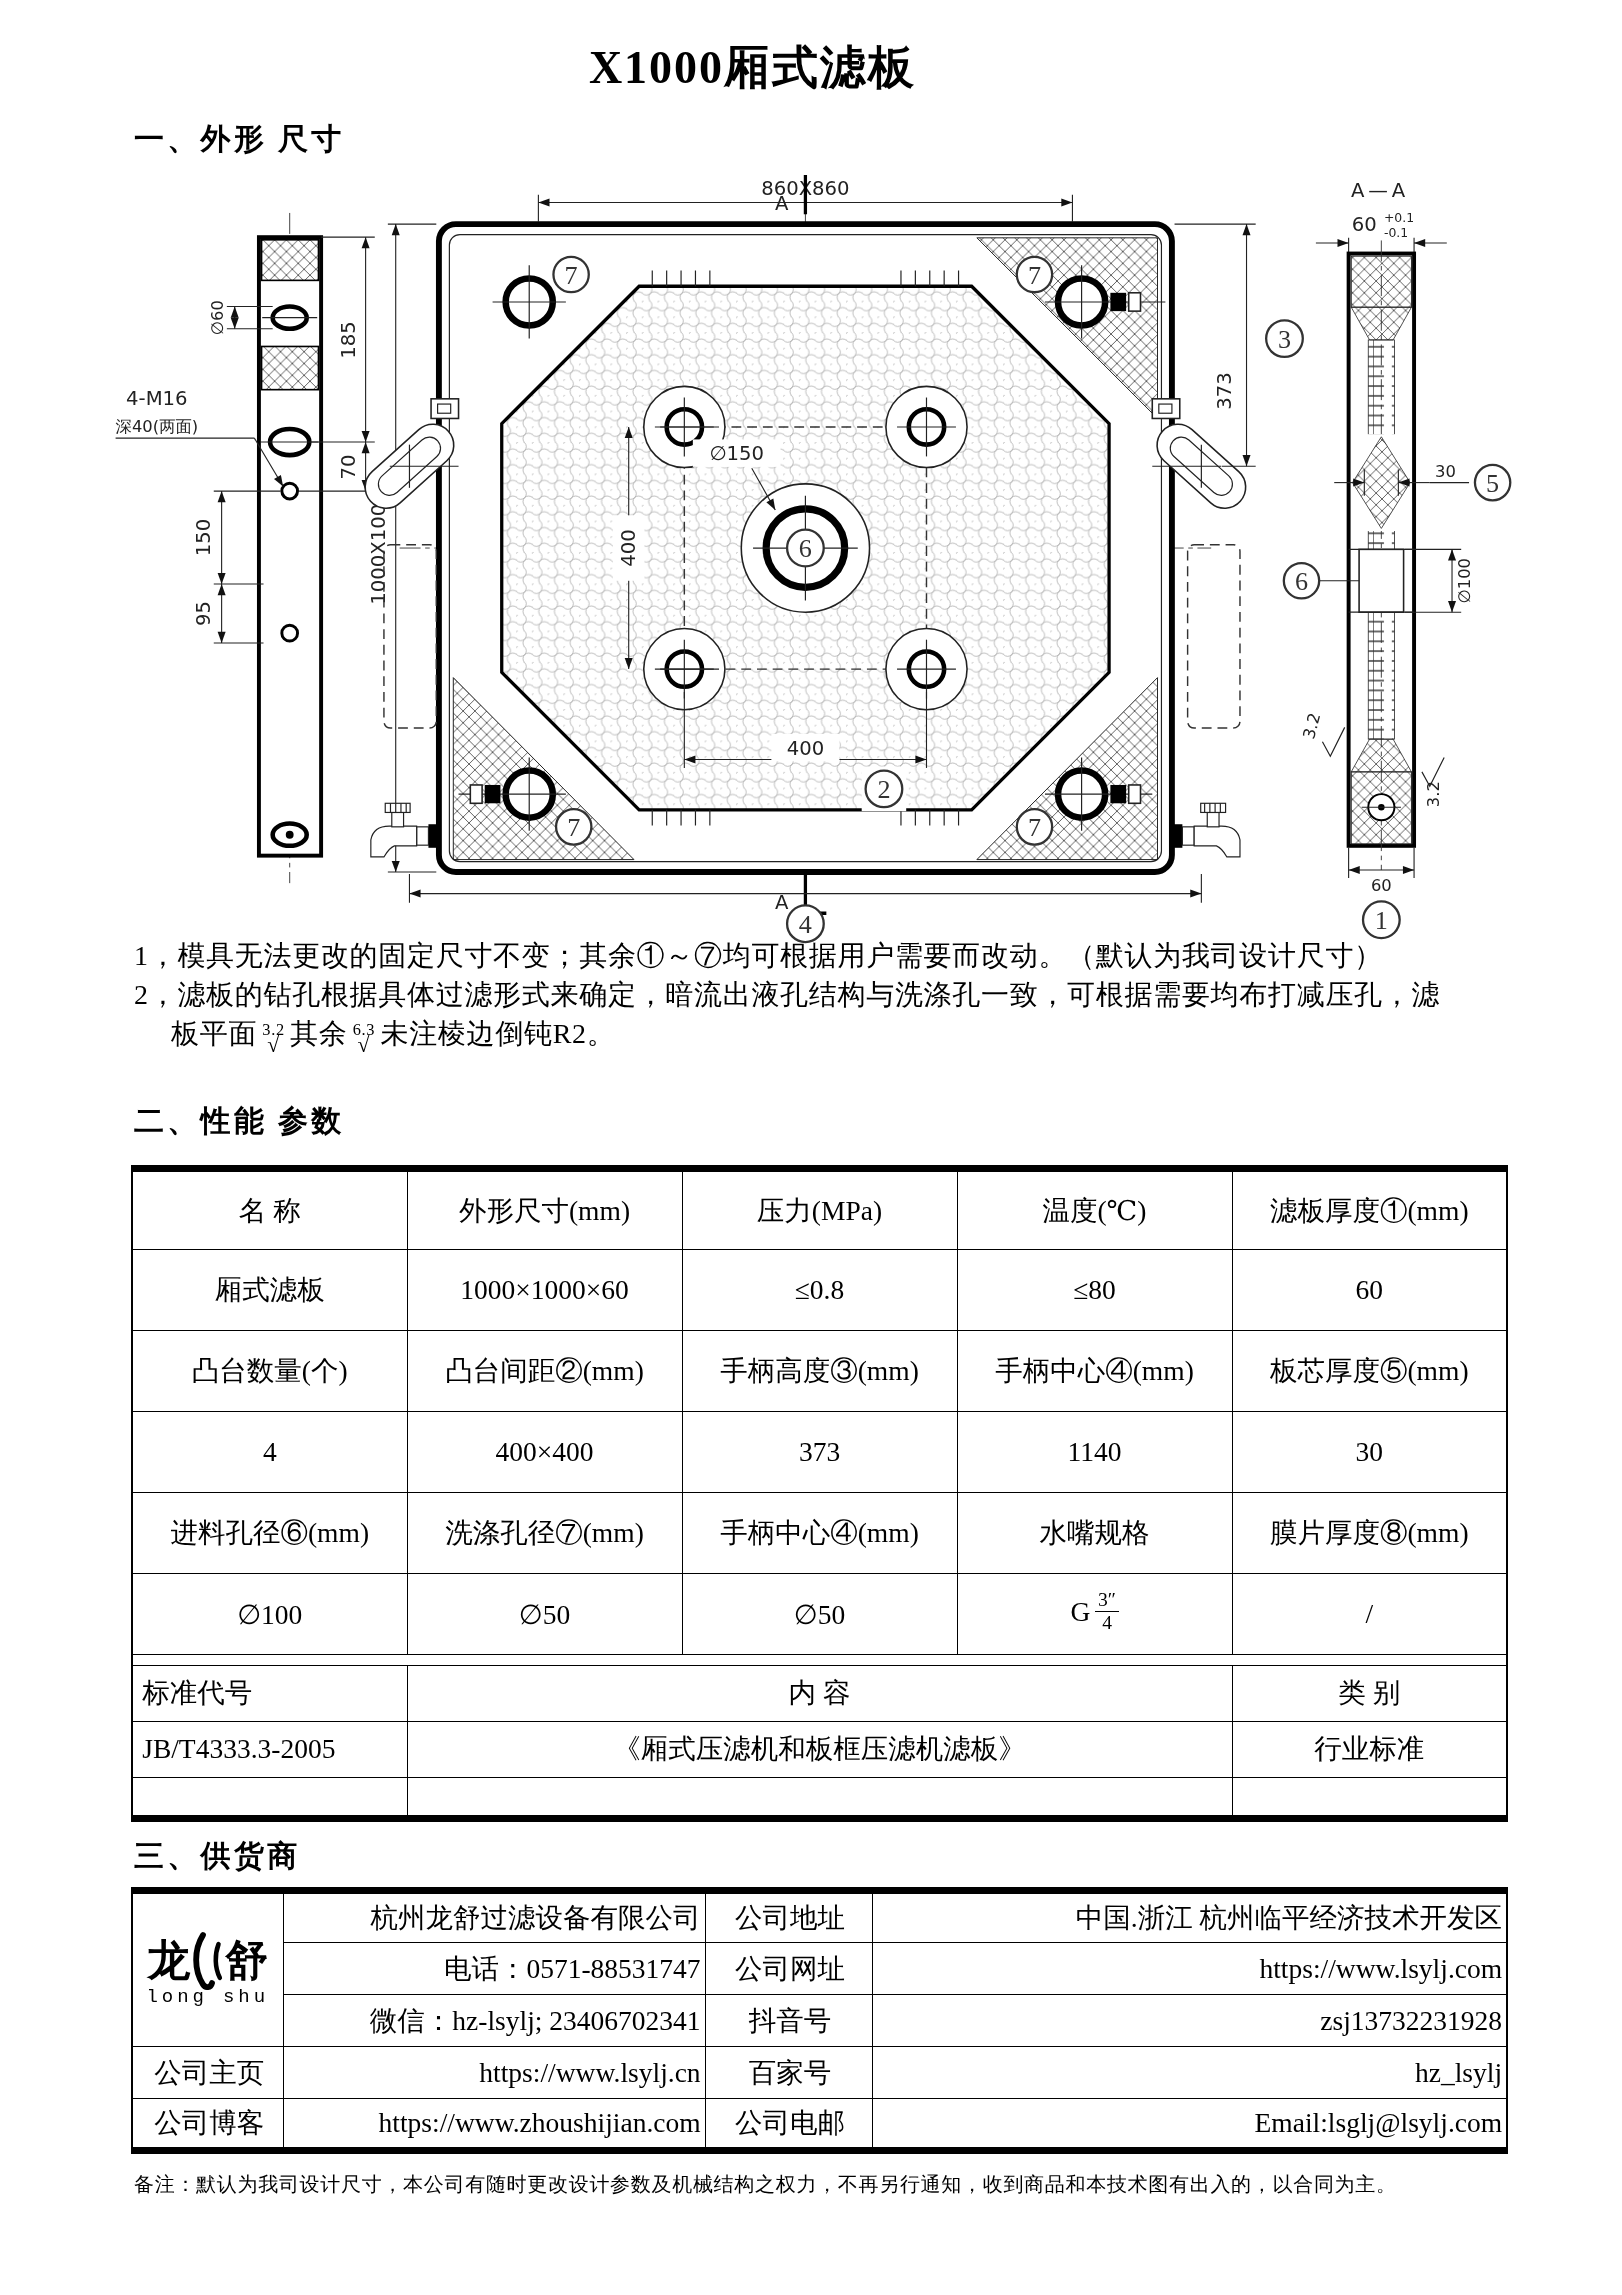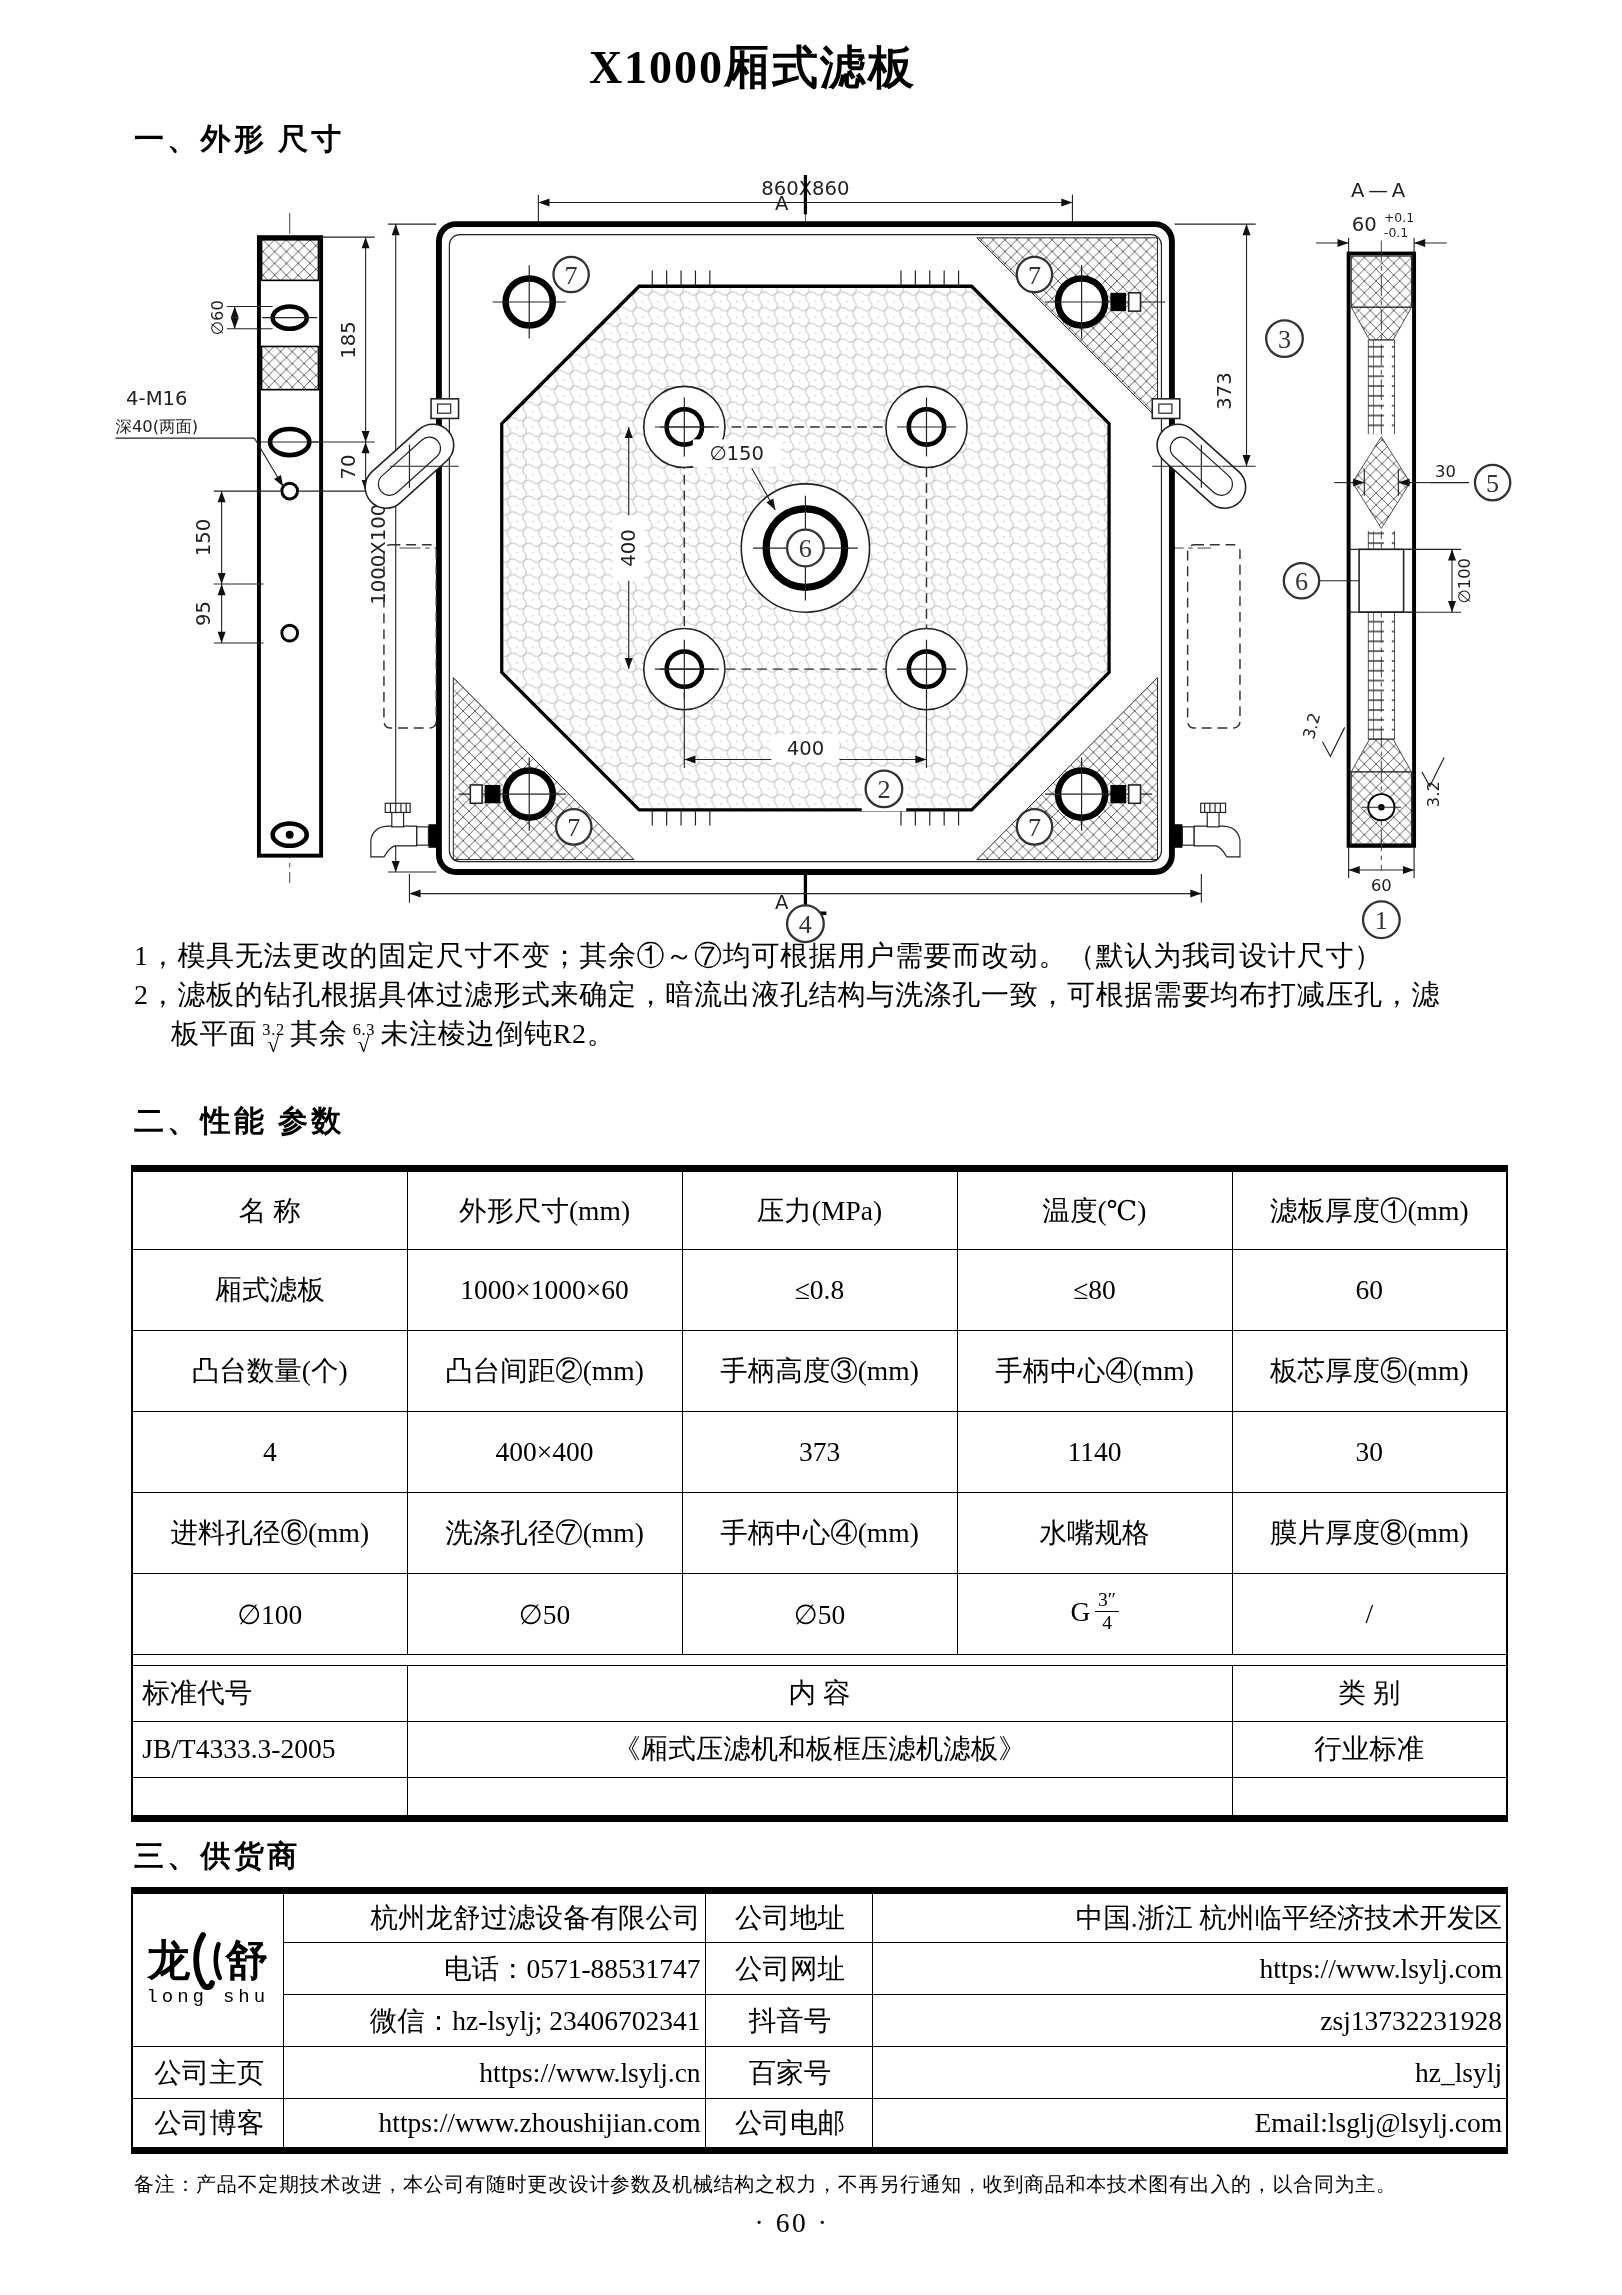--- a/index.html
+++ b/index.html
@@ -508,17 +508,16 @@
     </tr>
     <tr style="height:52px">
       <td class="ctr">公司博客</td>
       <td>https://www.zhoushijian.com</td>
       <td class="ctr">公司电邮</td>
       <td>Email:lsglj@lsylj.com</td>
     </tr>
   </tbody>
     </table>
 
-  <div class="abs footer-note">备注：产品不定期技术改进，本公司有随时更改设计参数及机械结构之权力，不再另行通知，收到商品和本技术图有出入的，以合同为主。</div>
-  <div class="abs page-num">· 60 ·</div>
+  <div class="abs footer-note">备注：默认为我司设计尺寸，本公司有随时更改设计参数及机械结构之权力，不再另行通知，收到商品和本技术图有出入的，以合同为主。</div>
 
 </div>
 
 
 </body></html>

